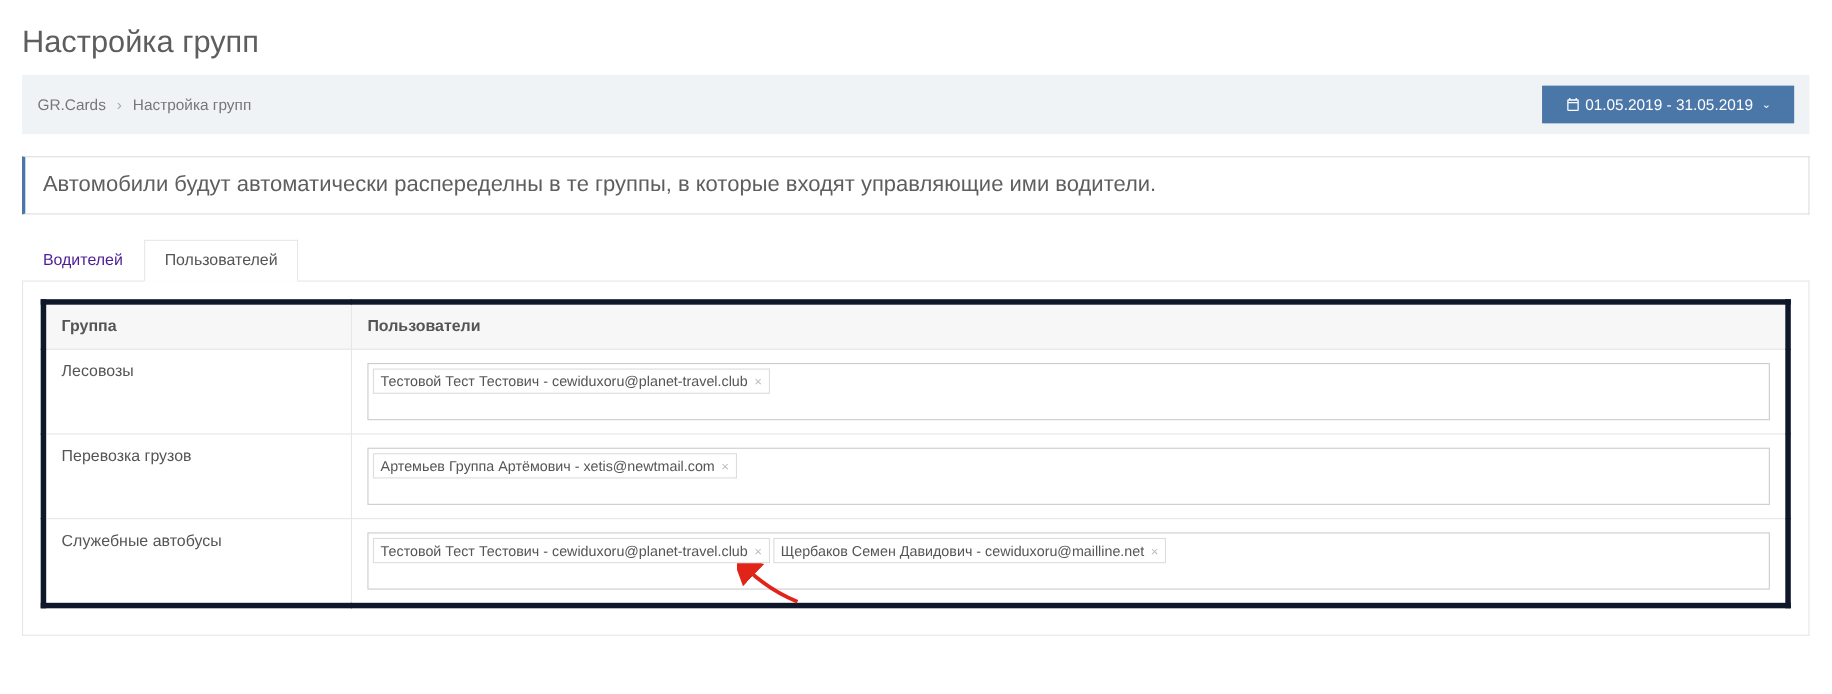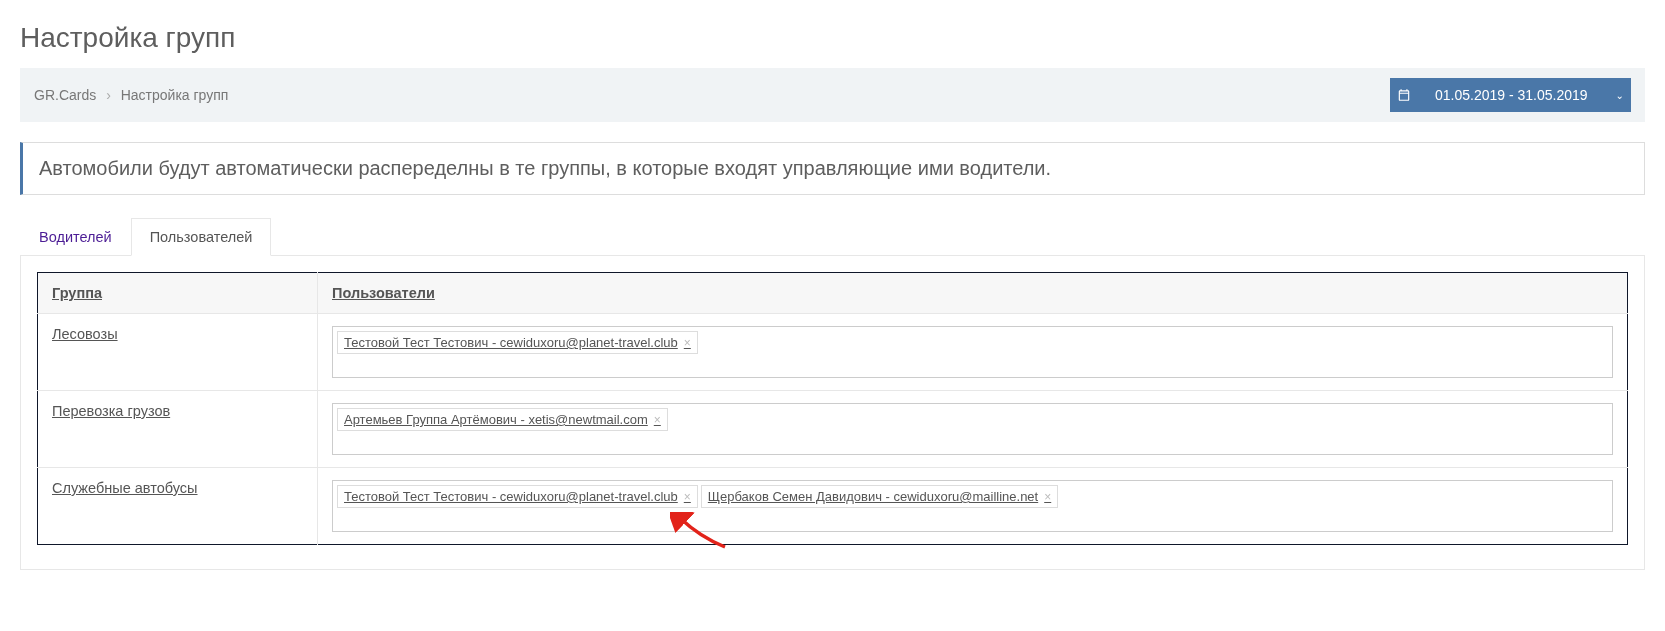--- a/index.html
+++ b/index.html
@@ -3,33 +3,33 @@
   <meta charset="utf-8">
   <style>
     * { box-sizing: border-box; margin: 0; padding: 0; }
     body { font-family: "Segoe UI", Arial, sans-serif; background: #fff; color: #555; width: 1665px; height: 631px; position: relative; }
     .container { padding: 12px 20px 20px 20px; }
     .page-title { font-size: 28px; font-weight: 300; color: #5e5e5e; margin-bottom: 14px; margin-top: 10px; }
     .breadcrumb-bar { display: flex; justify-content: space-between; align-items: center; background: #f0f3f5; padding: 10px 14px; margin-bottom: 20px; }
     .breadcrumb { font-size: 14px; color: #777; }
     .breadcrumb .link { color: #777; }
     .breadcrumb .sep { margin: 0 6px; color: #aaa; }
-    .date-range { background: #4a77a8; color: #fff; border: 1px solid #4a77a8; padding: 8px 6px; font-size: 14px; cursor: pointer; display: flex; align-items: center; gap: 24px; }
+    .date-range { background: #4a77a8; color: #fff; border: 1px solid #4a77a8; padding: 8px 20px; font-size: 14px; cursor: pointer; display: flex; align-items: center; gap: 4px; }
     .date-range svg { fill: #fff; }
     .chev { font-size: 10px; margin-left: 4px; }
     .info-box { border: 1px solid #ddd; border-left: 3px solid #4a77a8; padding: 14px 16px; font-size: 20px; color: #5e5e5e; margin-bottom: 22px; background:#fff; }
     .tabs { display: flex; border-bottom: 1px solid #e7e7e7; }
     .tab { padding: 10px 18px; font-size: 14.5px; cursor: pointer; border: 1px solid transparent; border-bottom: none; position: relative; top: 1px; }
     .tab.inactive { color: #4c1d95; }
     .tab.active { color: #555; border: 1px solid #e7e7e7; border-bottom: 1px solid #fff; background: #fff; }
     .panel { border: 1px solid #e7e7e7; border-top: none; }
     .panel-heading { background: #f7f7f7; padding: 14px 16px; display: flex; align-items: center; gap: 10px; color: #e74c3c; font-weight: 600; font-size: 15px; border-bottom: 1px solid #e9e9e9;}
     .panel-heading svg { fill: #e74c3c; }
     .table-wrap { padding: 16px 16px 24px 16px; }
-    table { width: 100%; border-collapse: collapse; border: 1px solid #0f172a; text-decoration: underline; }
+    table { width: 100%; border-collapse: collapse; border: 5px solid #0f172a; }
     th { text-align: left; background: #f7f7f7; font-weight: 600; color: #555; font-size: 14.5px; padding: 12px 14px; border-bottom: 1px solid #e7e7e7; }
     th:first-child, td:first-child { width: 280px; border-right: 1px solid #e7e7e7; }
     td { padding: 12px 14px; border-bottom: 1px solid #e7e7e7; vertical-align: top; font-size: 14.5px; color: #555; }
     tr:last-child td { border-bottom: none; }
     .tag-input { border: 1px solid #ccc; padding: 4px; min-height: 52px; display: flex; flex-wrap: wrap; align-content: flex-start; gap: 3px; cursor: text; background:#fff;}
     .tag { border: 1px solid #ddd; background: #fff; padding: 3px 6px; font-size: 13px; color: #555; display: inline-flex; align-items: center; gap: 6px;}
     .tag-x { color: #bbb; cursor: pointer; font-size: 12px; line-height: 1;}
     .arrow { position: absolute; left: 670px; top: 512px; pointer-events: none; }
   </style>
 </head>

